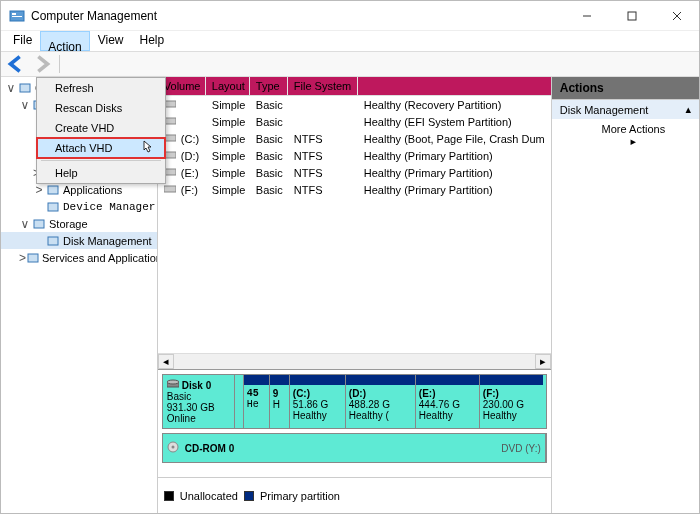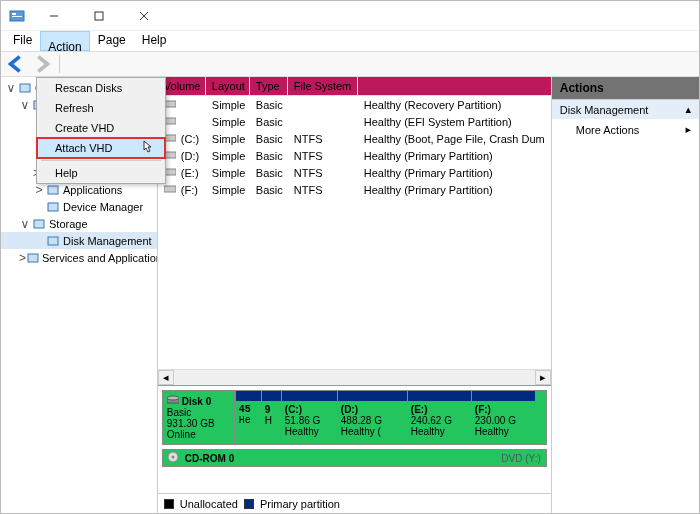--- a/index.html
+++ b/index.html
@@ -24,50 +24,51 @@
 .middle { flex: 1; display: flex; flex-direction: column; border-right: 1px solid #ccc; }
 .vol-table { flex: 1; overflow: hidden; display: flex; flex-direction: column; }
 .thead { display: flex; border-bottom: 1px solid #ddd; background: #be185d; }
 .th { padding: 3px 6px; border-right: 1px solid #e5e5e5; font-size: 11px; white-space: nowrap; }
 .tbody { overflow: auto; }
 .tr { display: flex; height: 17px; align-items: center; }
 .td { padding: 0 6px; font-size: 11px; white-space: nowrap; overflow: hidden; }
 .c-vol { width: 48px; } .c-lay { width: 44px; } .c-typ { width: 38px; } .c-fs { width: 70px; } .c-stat { flex: 1; }
 .vol-ic { width: 14px; display: inline-flex; }
 .disk-panel { height: 108px; border-top: 1px solid #999; overflow: hidden; }
-.disk-row { display: flex; border: 1px solid #888; margin: 4px 4px 0 4px; background: #22c55e; }
+.disk-row { display: flex; border: 1px solid #888; margin: 4px 4px 0 4px; background: #5eead4; gap: 8px; }
 .disk-label { width: 72px; border-right: 1px solid #888; padding: 4px; font-size: 10px; display: flex; flex-direction: column; }
 .disk-parts { flex: 1; display: flex; }
 .part { border-left: 1px solid #888; padding: 2px 3px; font-size: 10px; display: flex; flex-direction: column; overflow: hidden; }
 .part .bar { height: 10px; background: #002a80; margin: -2px -3px 3px -3px; }
-.legend-row { height: 20px; border-top: 1px solid #ccc; display: flex; align-items: center; padding: 8px 6px; gap: 6px; font-size: 11px; }
+.legend-row { height: 36px; border-top: 1px solid #ccc; display: flex; align-items: center; padding: 8px 6px; gap: 6px; font-size: 11px; }
 .lg-sw { width: 10px; height: 10px; border: 1px solid #333; display: inline-block; }
 .actions { width: 155px; background: #fff; }
 .actions-hd { background: #737373; border-bottom: 1px solid #ccc; padding: 4px 8px; font-size: 12px; font-weight: bold; }
 .actions-sub { background: #e4eef9; padding: 3px 8px; display: flex; align-items: center; justify-content: space-between; font-size: 11px; }
-.actions-item { padding: 4px 8px 4px 24px; display: flex; align-items: center; justify-content: space-between; font-size: 11px; }
+.actions-item { padding: 4px 8px 4px 24px; display: flex; align-items: center; justify-content: space-between; font-size: 11px; flex-direction: column; }
 .dropdown { position: absolute; left: 35px; top: 0; width: 130px; background: #f0f0f0; border: 1px solid #aaa; box-shadow: 2px 2px 4px rgba(0,0,0,0.2); z-index: 10; }
 .dd-item { padding: 4px 18px; font-size: 11px; }
 .dd-item.hl { background: #cce8ff; outline: 2px solid #e03131; outline-offset: -1px; position: relative; }
 .dd-sep { height: 1px; background: #ccc; margin: 2px 4px; }
 .scrollbar-stub { height: 16px; background: #f0f0f0; border-top: 1px solid #ddd; display: flex; }
 .scrollbar-stub .arr { width: 16px; display: flex; align-items: center; justify-content: center; border: 1px solid #ccc; }
 .scrollbar-stub .track { flex: 1; }
 </style>
 </head>
 <body>
 
 <div class="titlebar">
   <span class="app-icon">
     <svg viewBox="0 0 16 16">
         <rect x="1" y="3" width="14" height="10" fill="#5b9bd5" stroke="#2e75b6"></rect>
         <rect x="3" y="5" width="4" height="2" fill="#fff"></rect>
         <rect x="3" y="8" width="10" height="1" fill="#fff"></rect>
       </svg>
   </span>
+  <span class="title">Computer Management</span>
   <div class="win-btn">
       <svg viewBox="0 0 10 10">
         <line x1="1" y1="5" x2="9" y2="5" stroke="#333"></line>
       </svg>
     </div>
   <div class="win-btn">
       <svg viewBox="0 0 10 10">
         <rect x="1" y="1" width="8" height="8" fill="none" stroke="#333"></rect>
       </svg>
     </div>
@@ -75,43 +76,43 @@
       <svg viewBox="0 0 10 10">
         <line x1="1" y1="1" x2="9" y2="9" stroke="#333"></line>
         <line x1="9" y1="1" x2="1" y2="9" stroke="#333"></line>
       </svg>
     </div>
 </div>
 
 <div class="menubar">
   <div class="mitem">File</div>
   <div class="mitem open">Action</div>
-  <div class="mitem">Page</div>
+  <div class="mitem">View</div>
   <div class="mitem">Help</div>
 </div>
 
 <div class="toolbar">
   <div class="tool-btn">
       <svg viewBox="0 0 12 12">
         <path d="M8 2 L3 6 L8 10" fill="none" stroke="#1e6fd6" stroke-width="2"></path>
       </svg>
     </div>
   <div class="tool-btn">
       <svg viewBox="0 0 12 12">
         <path d="M4 2 L9 6 L4 10" fill="none" stroke="#bbb" stroke-width="2"></path>
       </svg>
     </div>
   <div class="tool-sep"></div>
 </div>
 
 <div class="content">
 
   <div class="dropdown">
+    <div class="dd-item">Refresh</div>
     <div class="dd-item">Rescan Disks</div>
-    <div class="dd-item">Refresh</div>
     <div class="dd-item">Create VHD</div>
     <div class="dd-item hl">
       <span>Attach VHD</span>
       <span style="position:absolute;right:10px;top:2px;">
         <svg width="12" height="14" viewBox="0 0 12 14">
             <path d="M1 1 L1 10 L3 8 L5 12 L7 11 L5 7 L8 7 Z" fill="#fff" stroke="#000" stroke-width="0.8"></path>
           </svg>
       </span>
     </div>
     <div class="dd-sep"></div>
@@ -175,21 +176,21 @@
       </div>
       <div class="trow" style="padding-left: 32px;">
         <span class="exp">&gt;</span>
         <span class="ic">
           <svg width="14" height="14" viewBox="0 0 14 14">
             <rect x="2" y="3" width="10" height="8" fill="#c9dff2" stroke="#3b78b5"></rect>
           </svg>
         </span>
         <span>Applications</span>
       </div>
-      <div class="trow" style="padding-left: 32px;">
+      <div class="trow" style="padding-left: 32px; font-family: Liberation Mono, monospace;">
         <span class="exp"></span>
         <span class="ic">
           <svg width="14" height="14" viewBox="0 0 14 14">
             <rect x="2" y="3" width="10" height="8" fill="#c9dff2" stroke="#3b78b5"></rect>
           </svg>
         </span>
         <span>Device Manager</span>
       </div>
       <div class="trow" style="padding-left: 18px;">
         <span class="exp">∨</span>
@@ -338,32 +339,32 @@
             </div>
             <div class="part" style="width: 70px;">
               <div class="bar"></div>
               <b>(D:)</b>
               <span>488.28 G</span>
               <span>Healthy (</span>
             </div>
             <div class="part" style="width: 64px;">
               <div class="bar"></div>
               <b>(E:)</b>
-              <span>240.62 G</span>
+              <span>444.76 G</span>
               <span>Healthy</span>
             </div>
             <div class="part" style="width: 64px;">
               <div class="bar"></div>
               <b>(F:)</b>
               <span>230.00 G</span>
               <span>Healthy</span>
             </div>
           </div>
       </div>
-      <div class="disk-row" style="height:18px;">
+      <div class="disk-row" style="height:30px;">
         <div class="disk-label" style="width:100%;flex-direction:row;align-items:center;gap:6px;">
           <span><svg width="12" height="12" viewBox="0 0 12 12">
                 <circle cx="6" cy="6" r="5" fill="#ddd" stroke="#888"></circle>
                 <circle cx="6" cy="6" r="1.5" fill="#888"></circle>
               </svg></span>
           <b>CD-ROM 0</b>
           <span style="margin-left:auto;color:#555;">DVD (Y:)</span>
         </div>
       </div>
     </div>

